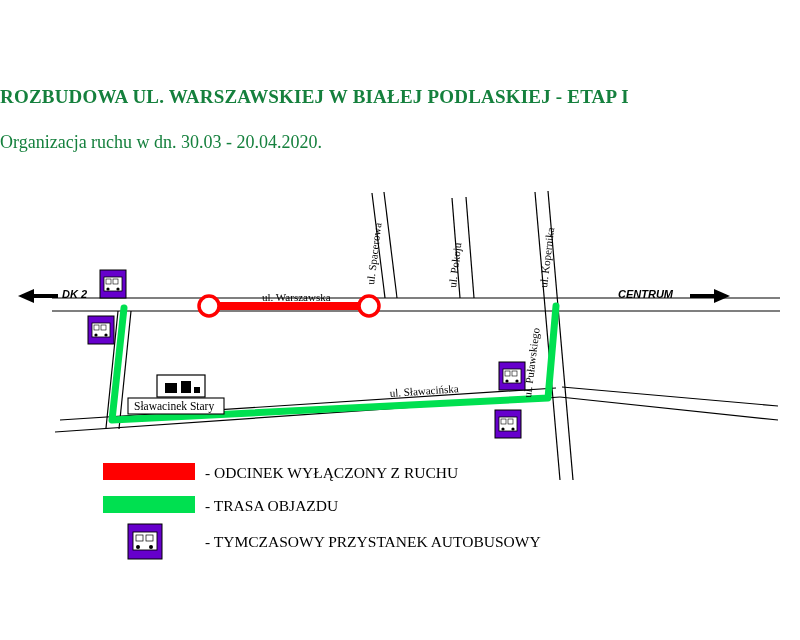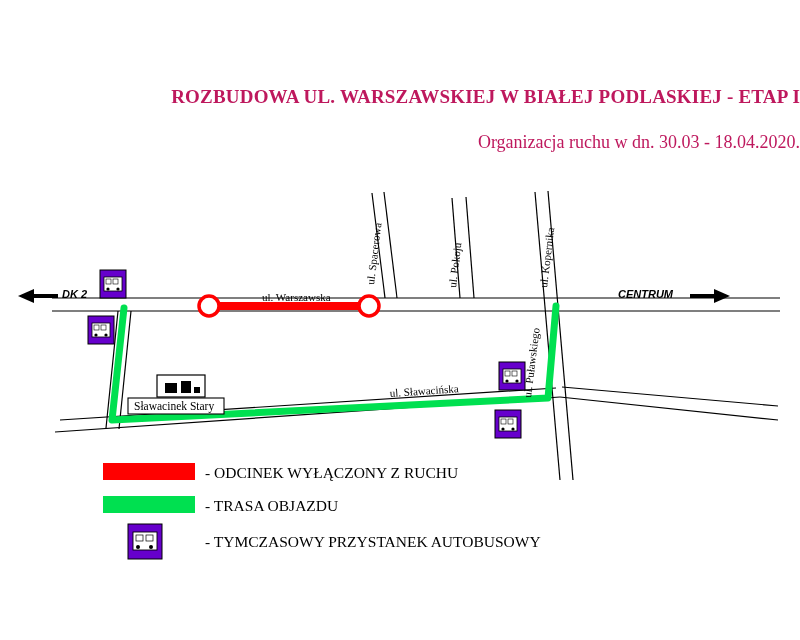--- a/index.html
+++ b/index.html
@@ -12,24 +12,24 @@
     width: 800px;
     height: 640px;
     background: #ffffff;
     overflow: hidden;
     font-family: "Liberation Serif", serif;
   }
   .title {
     position: absolute;
     left: 0;
     width: 800px;
-    text-align: right;
+    text-align: left;
     font-family: "Liberation Serif", serif;
     font-weight: bold;
-    color: #be185d;
+    color: #15803d;
   }
   #main-title {
     top: 86px;
     font-size: 19px;
     letter-spacing: 0.2px;
   }
   #sub-title {
     top: 132px;
     font-size: 18px;
     font-weight: normal;
@@ -61,21 +61,21 @@
     font-size: 11.5px;
     fill: #000000;
   }
 </style>
 </head>
 <body>
 
 <div id="page">
 
   <div class="title" id="main-title">ROZBUDOWA UL. WARSZAWSKIEJ W BIAŁEJ PODLASKIEJ -  ETAP I</div>
-  <div class="title" id="sub-title">Organizacja ruchu w dn. 30.03 - 18.04.2020.</div>
+  <div class="title" id="sub-title">Organizacja ruchu w dn. 30.03 - 20.04.2020.</div>
 
   <svg id="map-svg" width="800" height="640">
 
     <g>
 
       <line x1="52" y1="298" x2="780" y2="298" stroke="#000000" stroke-width="1.2"></line>
       <line x1="52" y1="311" x2="780" y2="311" stroke="#000000" stroke-width="1.2"></line>
 
       <line x1="372" y1="193" x2="385" y2="298" stroke="#000000" stroke-width="1.2"></line>
       <line x1="384" y1="192" x2="397" y2="298" stroke="#000000" stroke-width="1.2"></line>

